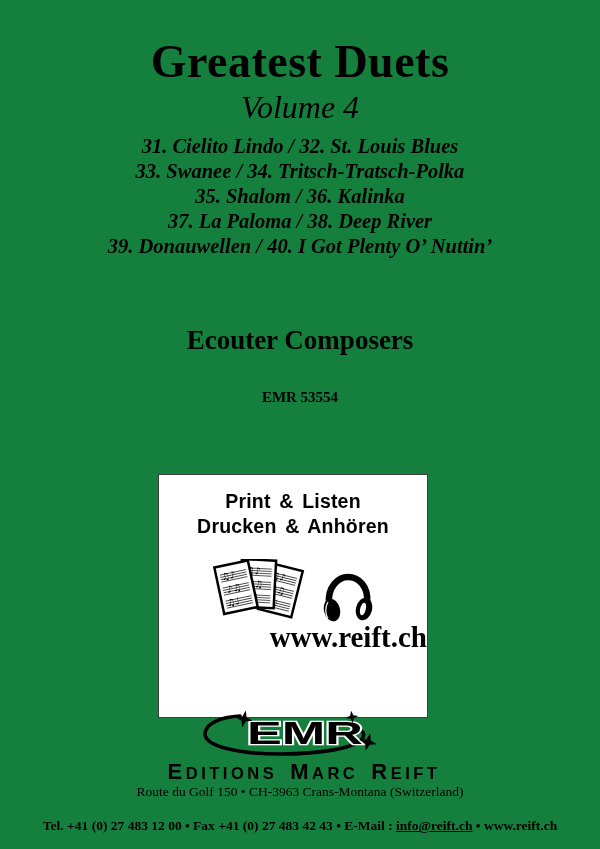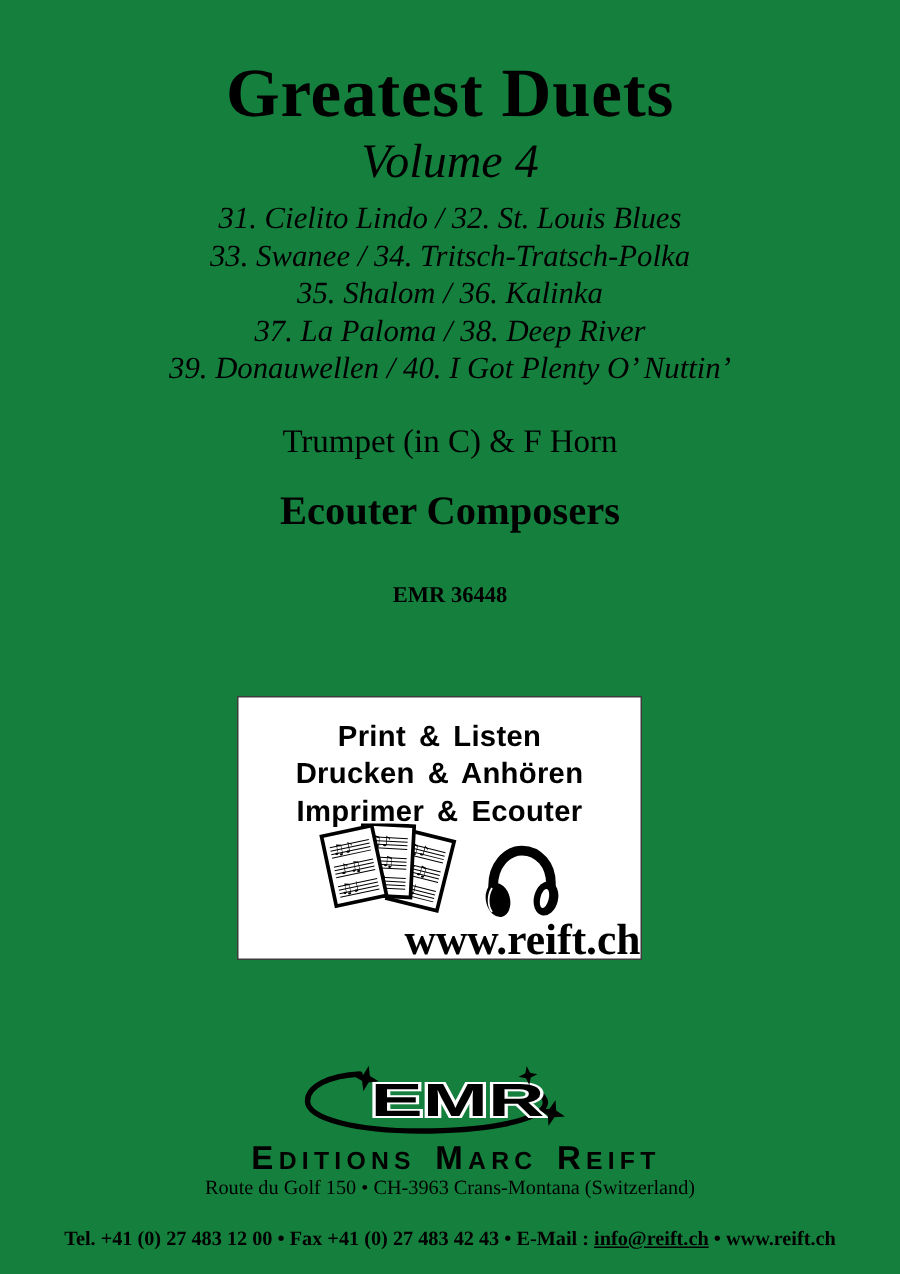--- a/index.html
+++ b/index.html
@@ -25,33 +25,33 @@
     top: 91px;
     font-size: 32px;
     line-height: 32px;
     font-weight: normal;
     font-style: italic;
   }
   .tracks {
     top: 134px;
     font-size: 20.5px;
     line-height: 25px;
-    font-weight: normal;
+    font-weight: bold;
     font-style: italic;
   }
   .instrumentation { top: 283px; font-size: 22px; line-height: 22px; }
   .composer { top: 327px; font-size: 27px; line-height: 27px; font-weight: bold; }
   .catalog { top: 390px; font-size: 15px; line-height: 15px; font-weight: bold; }
 
   .promo-box {
     position: absolute;
-    top: 464px;
+    top: 474px;
     left: 158px;
     width: 270px;
-    height: 176px;
+    height: 244px;
     border: 1.5px solid #3d3d3d;
     box-sizing: border-box;
     background: #fff;
   }
   .promo-lines {
     position: absolute;
     top: 14px; left: 0; right: 0;
     text-align: center;
     font-family: "Liberation Sans", sans-serif;
     font-weight: bold;
@@ -111,29 +111,27 @@
   <div class="centered volume">Volume 4</div>
 
   <div class="centered tracks">
     <div>31. Cielito Lindo / 32. St. Louis Blues</div>
     <div>33. Swanee / 34. Tritsch-Tratsch-Polka</div>
     <div>35. Shalom / 36. Kalinka</div>
     <div>37. La Paloma / 38. Deep River</div>
     <div>39. Donauwellen / 40. I Got Plenty O’ Nuttin’</div>
   </div>
 
-  <div class="centered instrumentation">Trumpet (in C) &amp; F Horn</div>
   <div class="centered composer">Ecouter Composers</div>
-  <div class="centered catalog">EMR 36448</div>
+  <div class="centered catalog">EMR 53554</div>
 
   <div class="promo-box">
     <div class="promo-lines">
       <div>Print &amp; Listen</div>
       <div>Drucken &amp; Anhören</div>
-      <div>Imprimer &amp; Ecouter</div>
     </div>
 
     <div class="promo-icons">
 
       <span>
         <svg width="96" height="78" viewBox="0 0 100 82">
           <defs>
             <g id="sheetpage">
               <rect x="0" y="0" width="36" height="50" fill="#ffffff" stroke="#000000" stroke-width="2.6"></rect>
               <g stroke="#000000" stroke-width="0.7">

